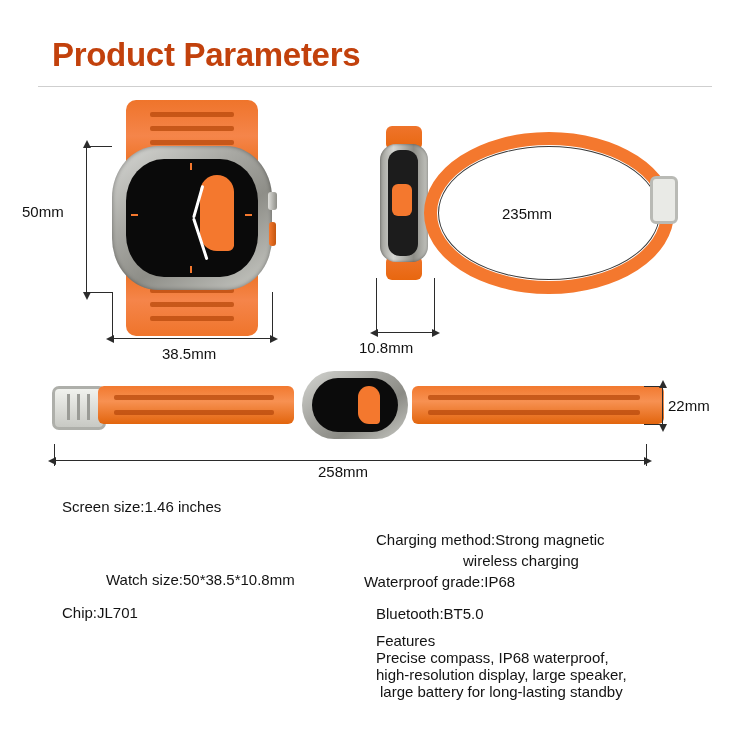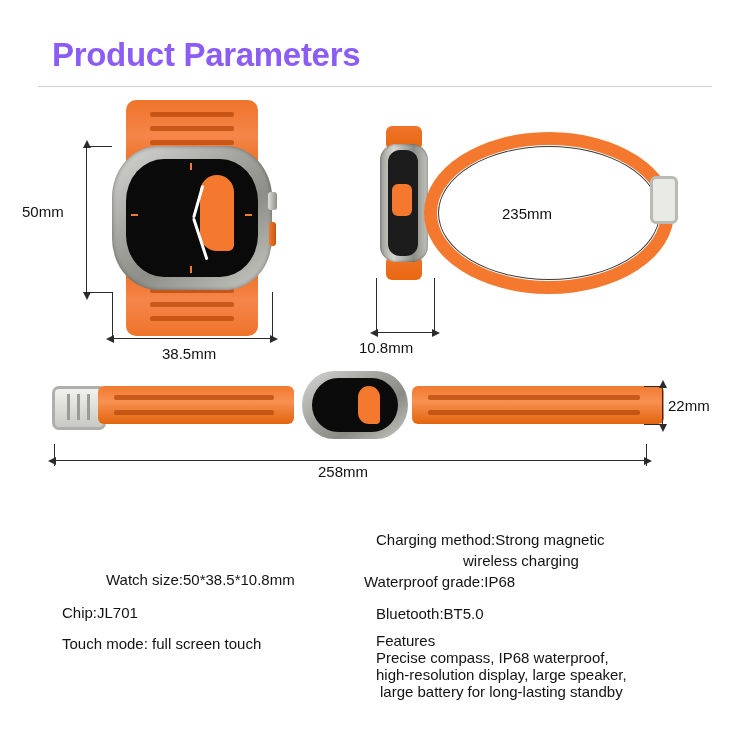--- a/index.html
+++ b/index.html
@@ -22,21 +22,21 @@
   }
 
   
   .title {
     position: absolute;
     left: 52px;
     top: 36px;
     font-size: 33px;
     font-weight: bold;
     letter-spacing: -0.3px;
-    color: #8b5cf6;
+    color: #c2410c;
   }
   .title-rule {
     position: absolute;
     left: 38px;
     top: 86px;
     width: 674px;
     height: 1px;
     background: #cfcfcf;
   }
 
@@ -454,23 +454,23 @@
   <div class="line-h" style="left:644px;top:424px;width:20px;"></div>
   <div class="dim-label" style="left:668px;top:397px;">22mm</div>
 
   <div class="line-v" style="left:54px;top:444px;height:22px;"></div>
   <div class="line-v" style="left:646px;top:444px;height:22px;"></div>
   <div class="line-h" style="left:54px;top:460px;width:592px;"></div>
   <div class="arrow arrow-l" style="left:48px;top:457px;"></div>
   <div class="arrow arrow-r" style="left:644px;top:457px;"></div>
   <div class="dim-label" style="left:318px;top:463px;">258mm</div>
 
+  <div class="spec" style="left:62px;top:497px;">Screen size:1.46 inches</div>
   <div class="spec" style="left:62px;top:570px;margin-left:44px;">Watch size:50*38.5*10.8mm</div>
   <div class="spec" style="left:62px;top:603px;">Chip:JL701</div>
-  <div class="spec" style="left:62px;top:634px;">Touch mode: full screen touch</div>
 
   <div class="spec" style="left:463px;top:551px;">wireless charging</div>
   <div class="spec" style="left:376px;top:530px;">Charging method:Strong magnetic</div>
   <div class="spec" style="left:364px;top:572px;">Waterproof grade:IP68</div>
   <div class="spec" style="left:376px;top:604px;">Bluetooth:BT5.0</div>
   <div class="spec" style="left:376px;top:631px;">Features</div>
   <div class="spec" style="left:376px;top:648px;">Precise compass, IP68 waterproof,</div>
   <div class="spec" style="left:380px;top:682px;">large battery for long-lasting standby</div>
   <div class="spec" style="left:376px;top:665px;">high-resolution display, large speaker,</div>
 

